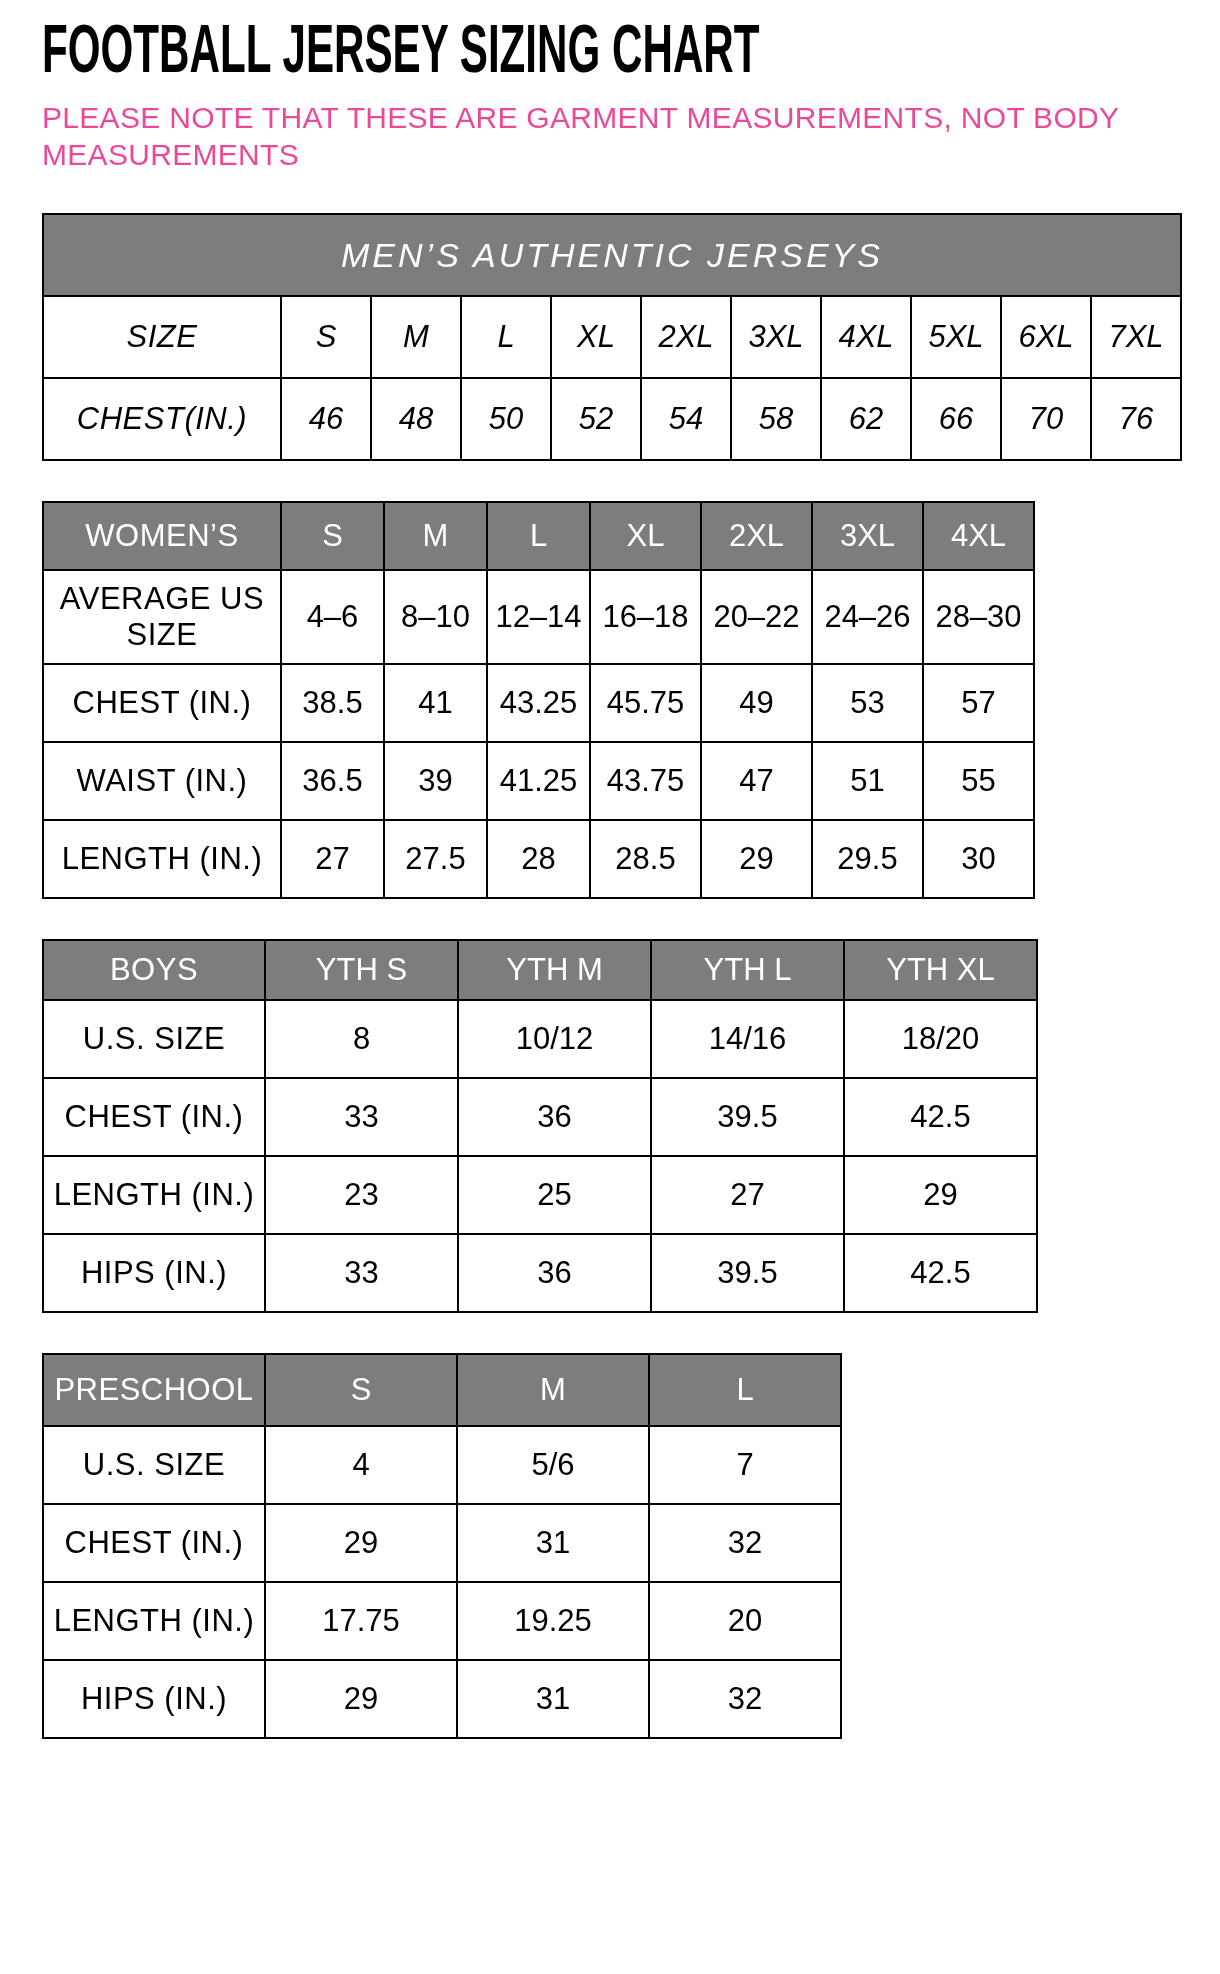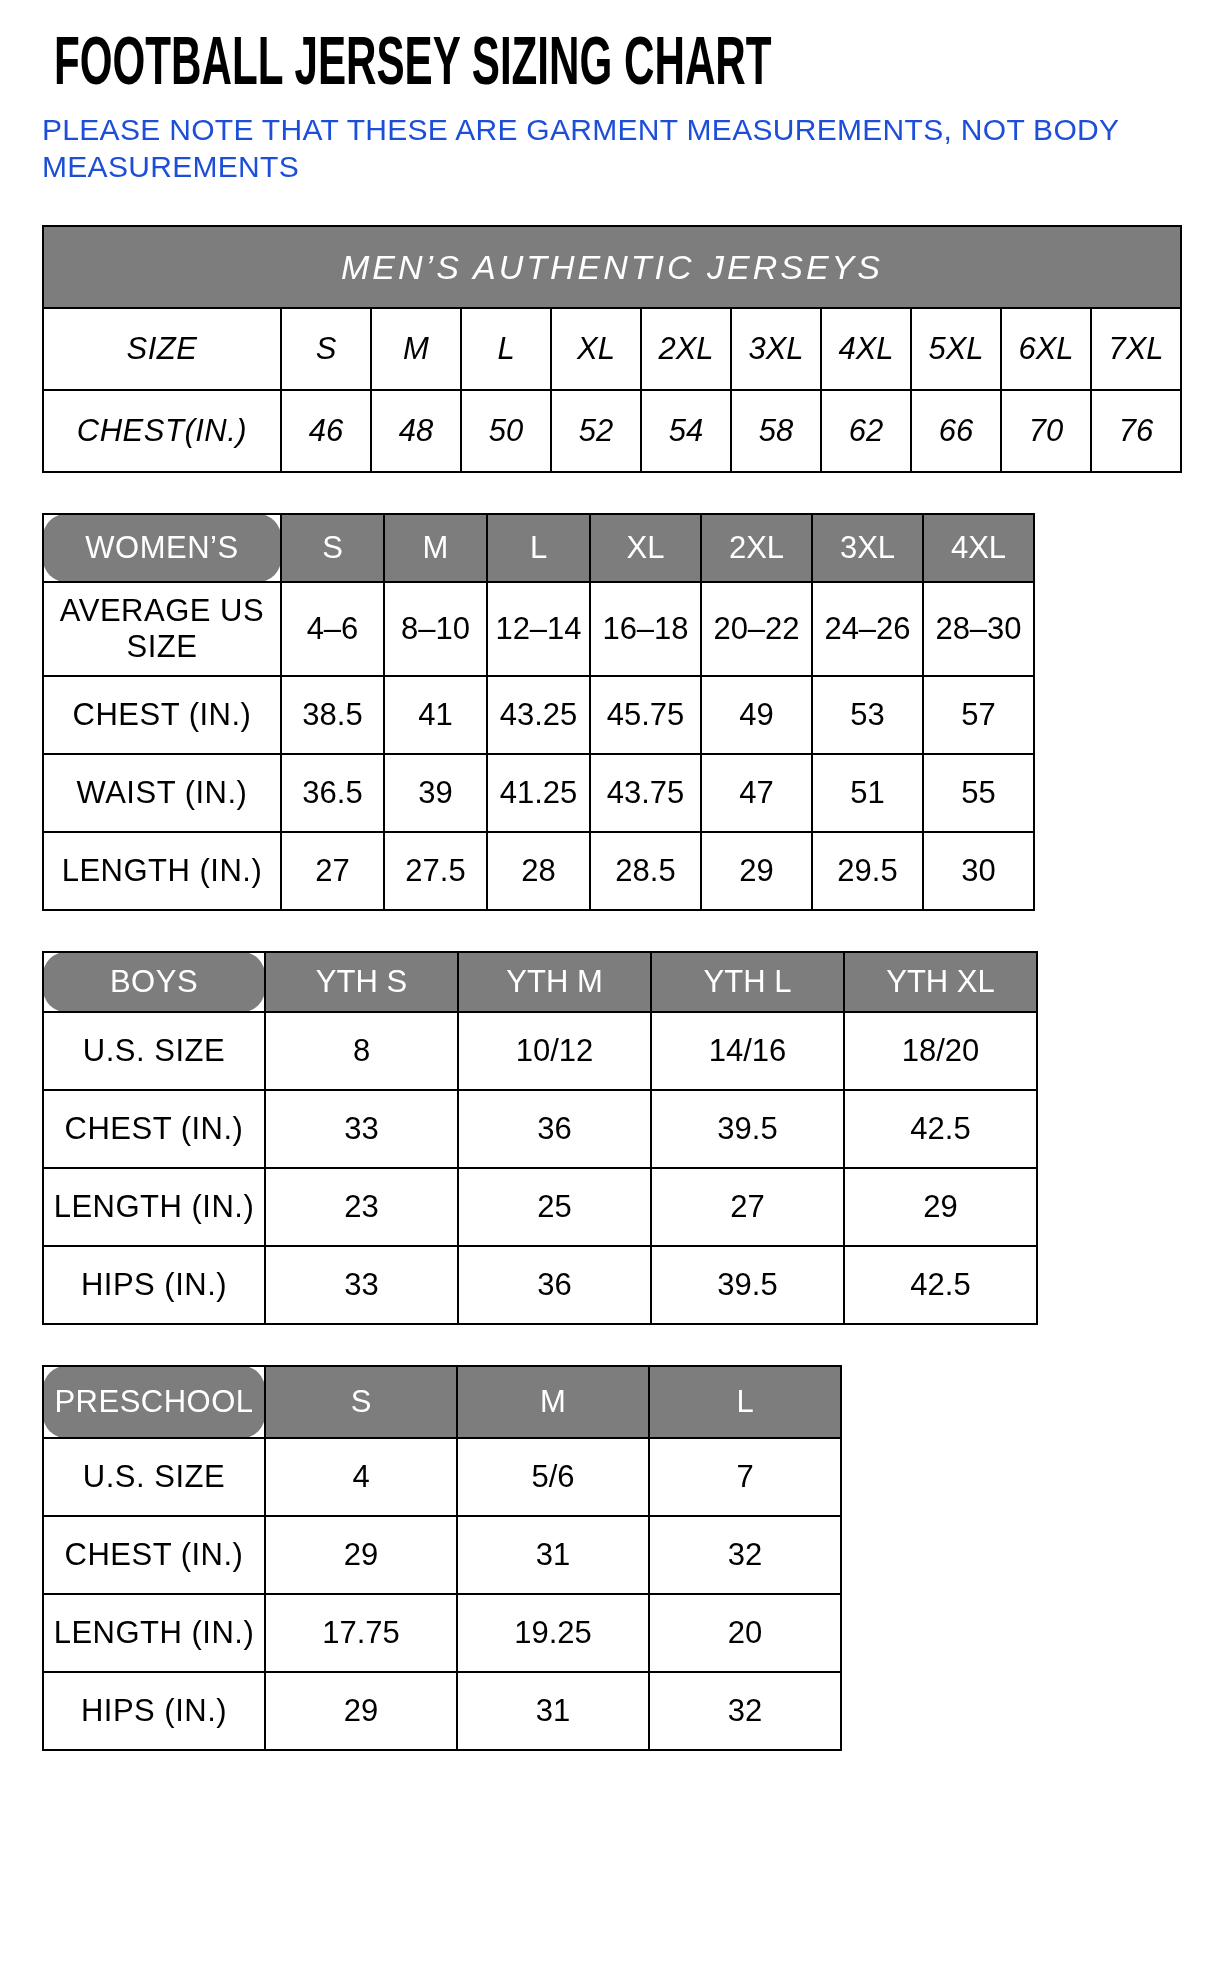--- a/index.html
+++ b/index.html
@@ -7,33 +7,33 @@
   body {
     width: 1220px;
     height: 1974px;
     overflow: hidden;
     background: #ffffff;
     color: #000000;
     font-family: "Liberation Sans", sans-serif;
   }
   .page { padding: 14px 40px 0 42px; }
 
-  h1.title { margin: 12px; line-height: 1; height: 70px; }
+  h1.title { margin: 0; line-height: 1; height: 70px; }
   .title-inner {
     display: inline-block;
     font-size: 68px;
     font-weight: bold;
     white-space: nowrap;
     transform: scaleX(0.62);
     transform-origin: 0 50%;
     letter-spacing: 0;
   }
 
   .note {
-    color: #1d4ed8;
+    color: #ec4899;
     font-size: 30px;
     line-height: 1.22;
     letter-spacing: 0.3px;
     margin: 16px 0 0 0;
     max-width: 1100px;
     font-weight: 400;
   }
   .note.bottom {
     margin-top: 22px;
     max-width: none;
@@ -72,21 +72,21 @@
   .t-womens tr:nth-child(2) { height: 94px; }
 
   .t-boys { width: 996px; }
   .t-boys tr { height: 78px; }
   .t-boys tr:first-child { height: 60px; }
 
   .t-preschool { width: 800px; margin-top: 38px; }
   .t-preschool tr { height: 78px; }
   .t-preschool tr:first-child { height: 72px; }
 
-  .row-label { letter-spacing: 0.5px; border-radius: 23px; }
+  .row-label { letter-spacing: 0.5px; }
 </style>
 </head>
 <body>
 
 <div class="page">
 
   <h1 class="title"><span class="title-inner">FOOTBALL JERSEY SIZING CHART</span></h1>
 
   <p class="note top">PLEASE NOTE THAT THESE ARE GARMENT MEASUREMENTS, NOT BODY MEASUREMENTS</p>
 

